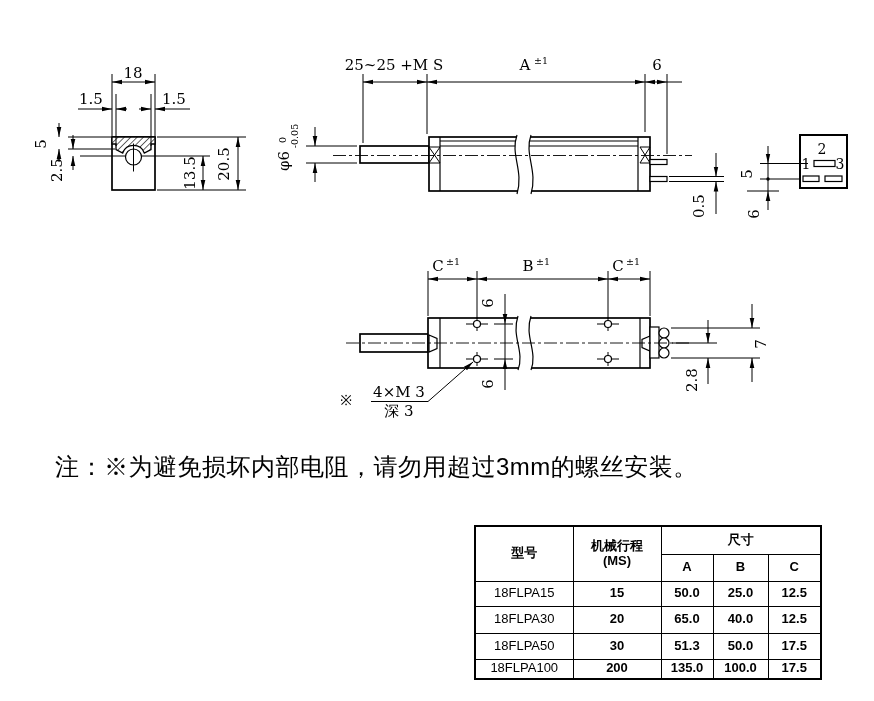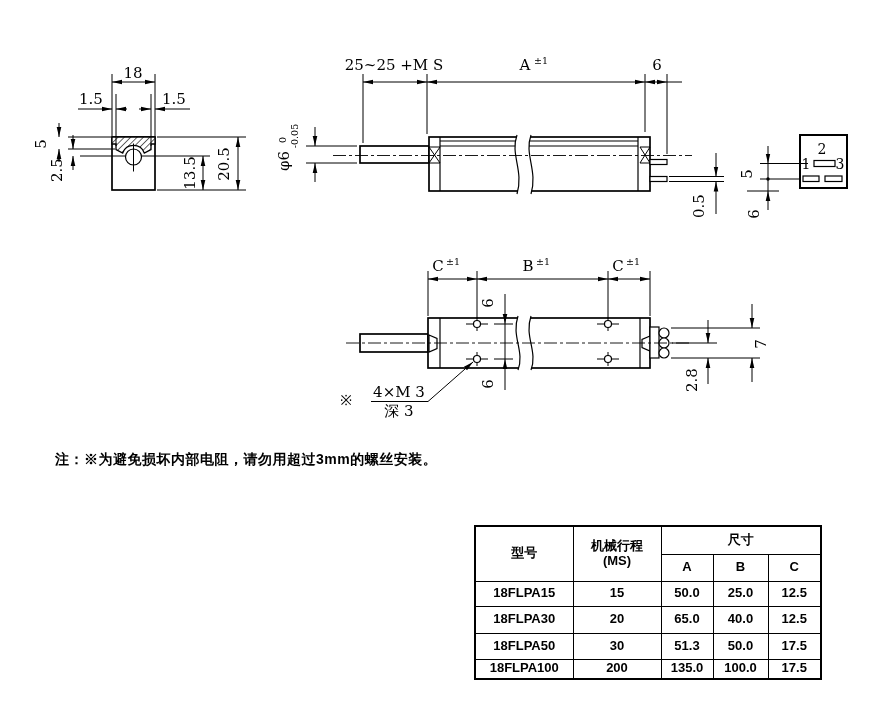--- a/index.html
+++ b/index.html
@@ -9,28 +9,28 @@
   svg text{fill:#000;}
   .dt{font-family:"DejaVu Serif",serif;font-size:15px;}
   .dtm{font-family:"DejaVu Serif",serif;font-size:14px;}
   .dts{font-family:"DejaVu Serif",serif;font-size:9.5px;}
   .objf{stroke:#000;stroke-width:1.7;fill:#fff;}
   .obj2{stroke:#000;stroke-width:1.2;fill:none;}
   .obj2f{stroke:#000;stroke-width:1.2;fill:#fff;}
   .dim{stroke:#000;stroke-width:1;fill:none;}
   .cl{stroke:#000;stroke-width:0.9;fill:none;stroke-dasharray:13 3 3 3;}
   .mask{fill:#fff;stroke:none;}
-  .note{position:absolute;left:55px;top:451px;font-size:14px;font-weight:bold;
+  .note{position:absolute;left:55px;top:451px;font-size:24px;font-weight:normal;
         letter-spacing:0.5px;white-space:nowrap;}
   table.spec{position:absolute;left:474px;top:525px;width:346px;border-collapse:collapse;
         table-layout:fixed;border:2.5px solid #000;}
   table.spec td{border:1.5px solid #000;text-align:center;vertical-align:middle;
         padding:0;font-size:13px;line-height:1.15;}
   .hdr{font-weight:bold;font-size:13px;}
-  .model{font-weight:bold;font-size:13px;}
+  .model{font-weight:normal;font-size:13px;}
   .num{font-weight:bold;font-size:13px;}
 </style>
 </head>
 <body>
 
 <div class="page">
 
 <svg width="874" height="440" viewBox="0 0 874 440">
   <defs>
     <marker id="ae" markerWidth="12" markerHeight="8" refX="10" refY="4" orient="auto" markerUnits="userSpaceOnUse">

